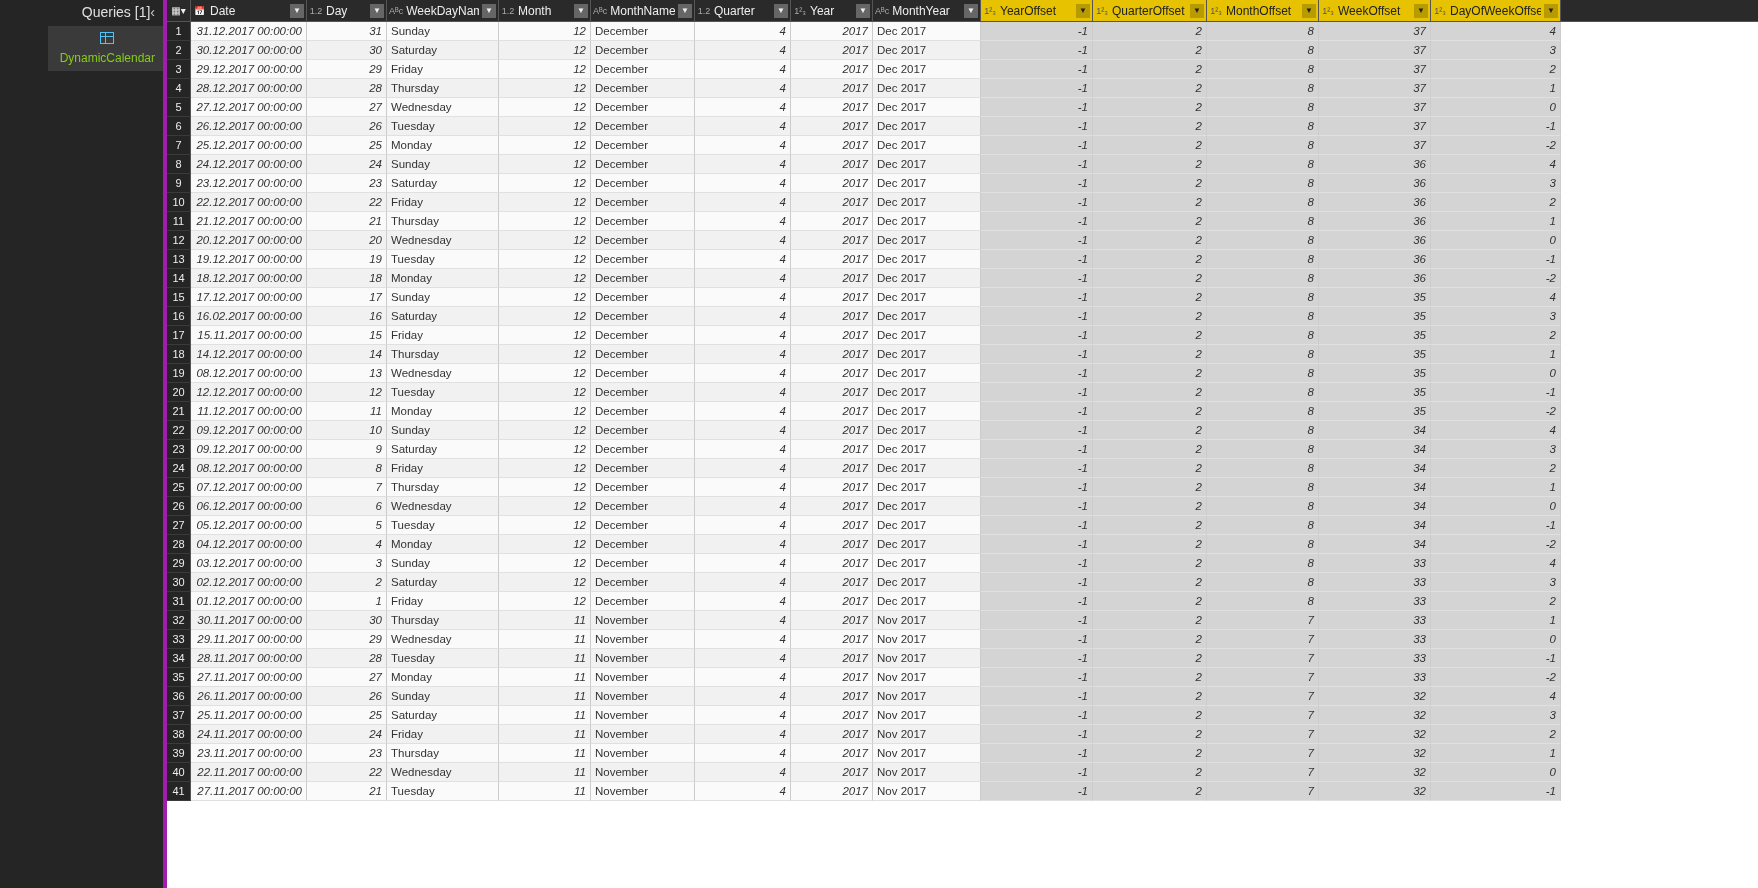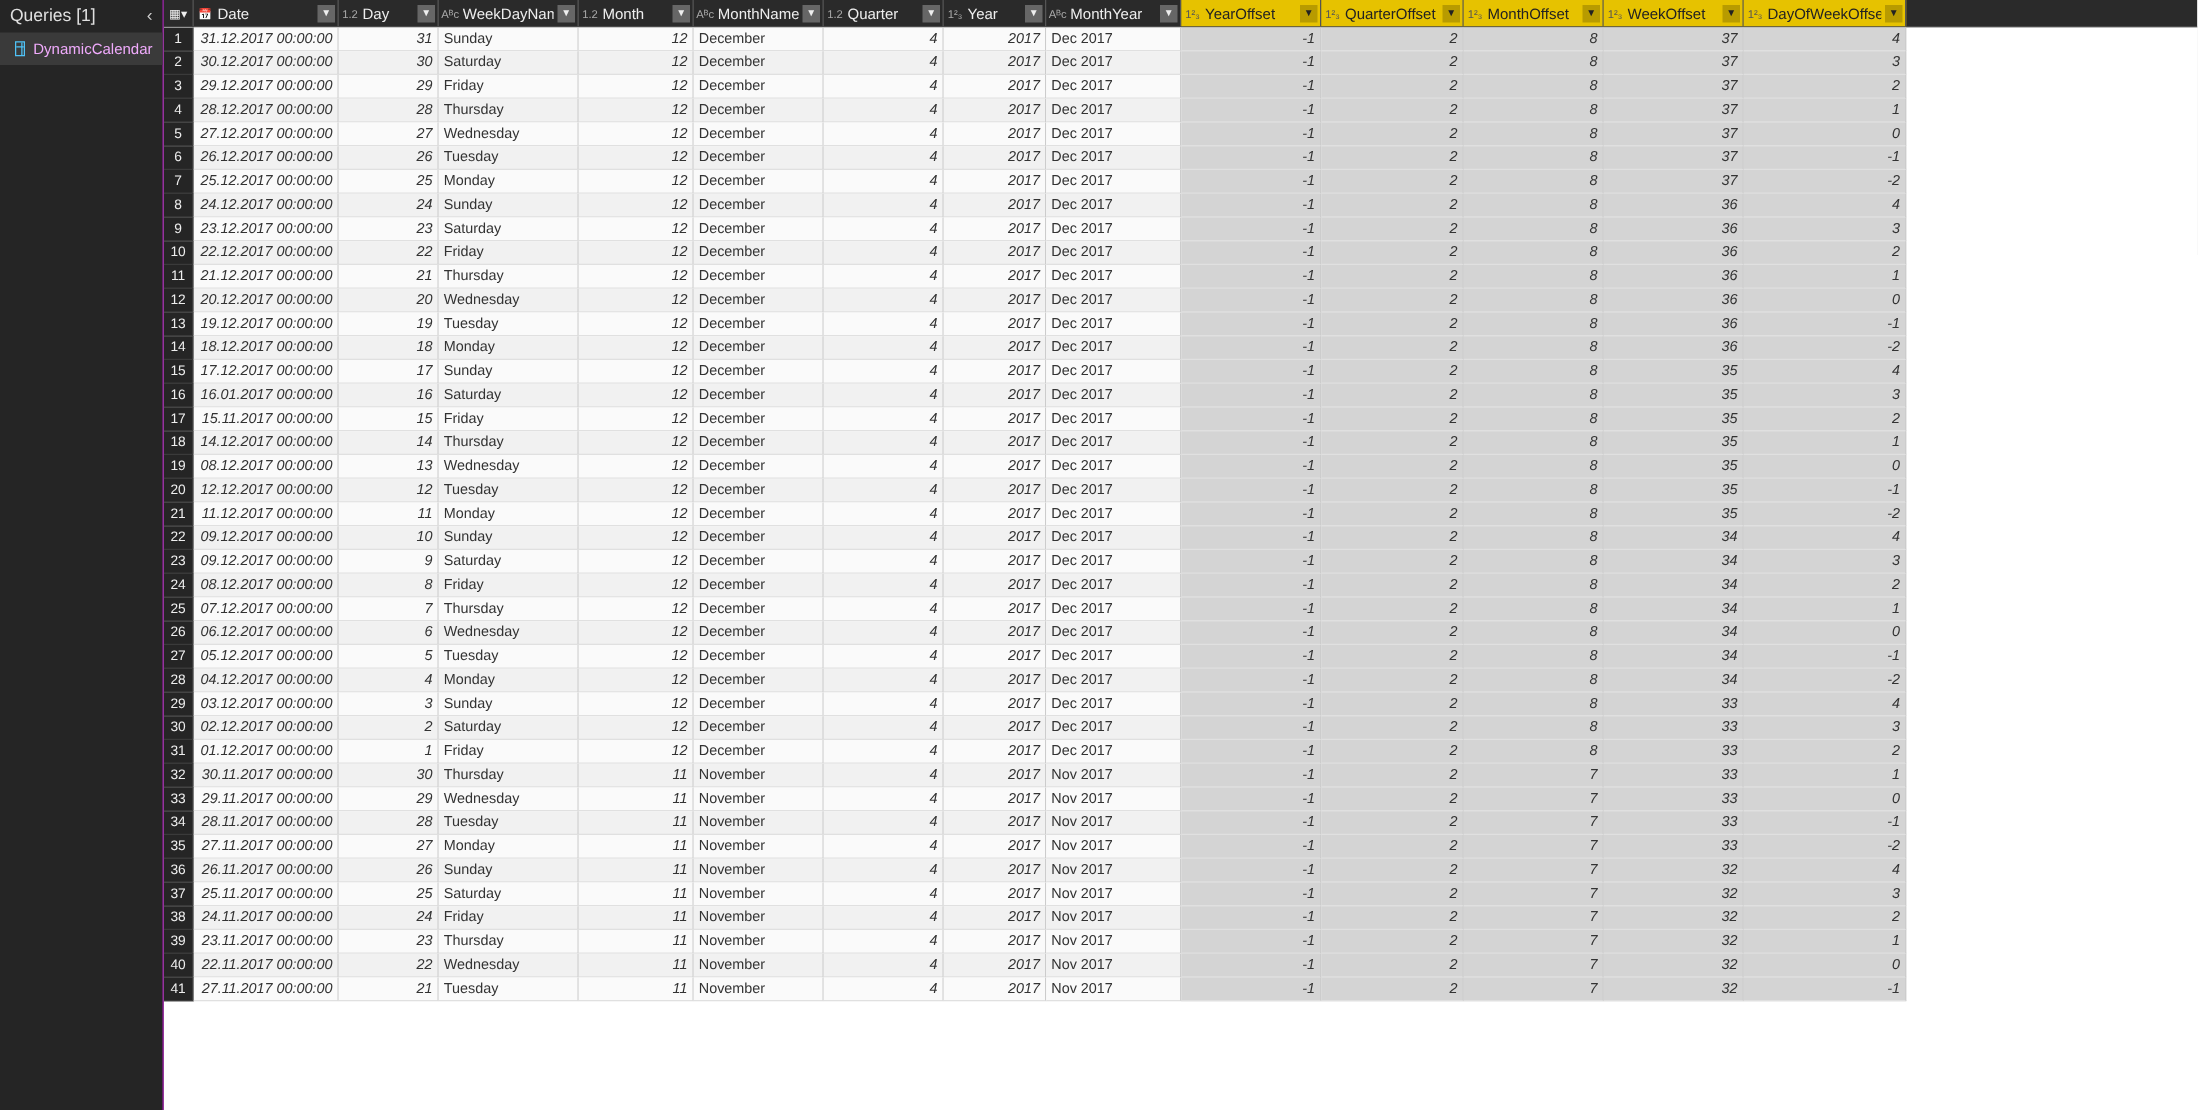--- a/index.html
+++ b/index.html
@@ -6,46 +6,48 @@
 body {
   font-family: "Segoe UI", Tahoma, sans-serif;
   font-size: 12px;
   background: #f3f3f3;
   overflow: hidden;
   width: 1758px;
   height: 888px;
   display: flex;
 }
 .queries-pane {
-  width: 131px;
+  width: 167px;
   background: #252525;
   color: #e0e0e0;
   display: flex;
   flex-direction: column;
-  border-right: 1px solid #a21caf;
+  border-right: 4px solid #a21caf;
+  align-items: flex-end;
 }
 .queries-header {
   display: flex;
   align-items: center;
   justify-content: space-between;
   padding: 4px 8px 6px 8px;
   font-size: 14px;
 }
 .queries-header .chev {
   color: #ccc;
   font-size: 14px;
   cursor: pointer;
 }
 .query-item {
   display: flex;
   align-items: center;
   padding: 6px 8px 6px 12px;
   cursor: pointer;
   gap: 7px;
-  color: #f0abfc;
+  color: #84cc16;
+  flex-direction: column;
 }
 .query-item.selected { background: #3a3a3a; }
 .tbl-icon {
   display: inline-block;
   width: 14px; height: 12px;
   border: 1px solid #4fc3f7;
   position: relative;
 }
 .tbl-icon::before, .tbl-icon::after {
   content: ""; position: absolute; background: #4fc3f7;
@@ -488,21 +490,21 @@
         <div class="cell w-year num">2017</div>
         <div class="cell w-myear txt">Dec 2017</div>
         <div class="cell w-yo num highlight">-1</div>
         <div class="cell w-qo num highlight">2</div>
         <div class="cell w-mo num highlight">8</div>
         <div class="cell w-wo num highlight">35</div>
         <div class="cell w-dwo num highlight">4</div>
       </div>
       <div class="row">
         <div class="rownum">16</div>
-        <div class="cell w-date num">16.01.2017 00:00:00</div>
+        <div class="cell w-date num">16.02.2017 00:00:00</div>
         <div class="cell w-day num">16</div>
         <div class="cell w-wdn txt">Saturday</div>
         <div class="cell w-month num">12</div>
         <div class="cell w-mname txt">December</div>
         <div class="cell w-quarter num">4</div>
         <div class="cell w-year num">2017</div>
         <div class="cell w-myear txt">Dec 2017</div>
         <div class="cell w-yo num highlight">-1</div>
         <div class="cell w-qo num highlight">2</div>
         <div class="cell w-mo num highlight">8</div>

